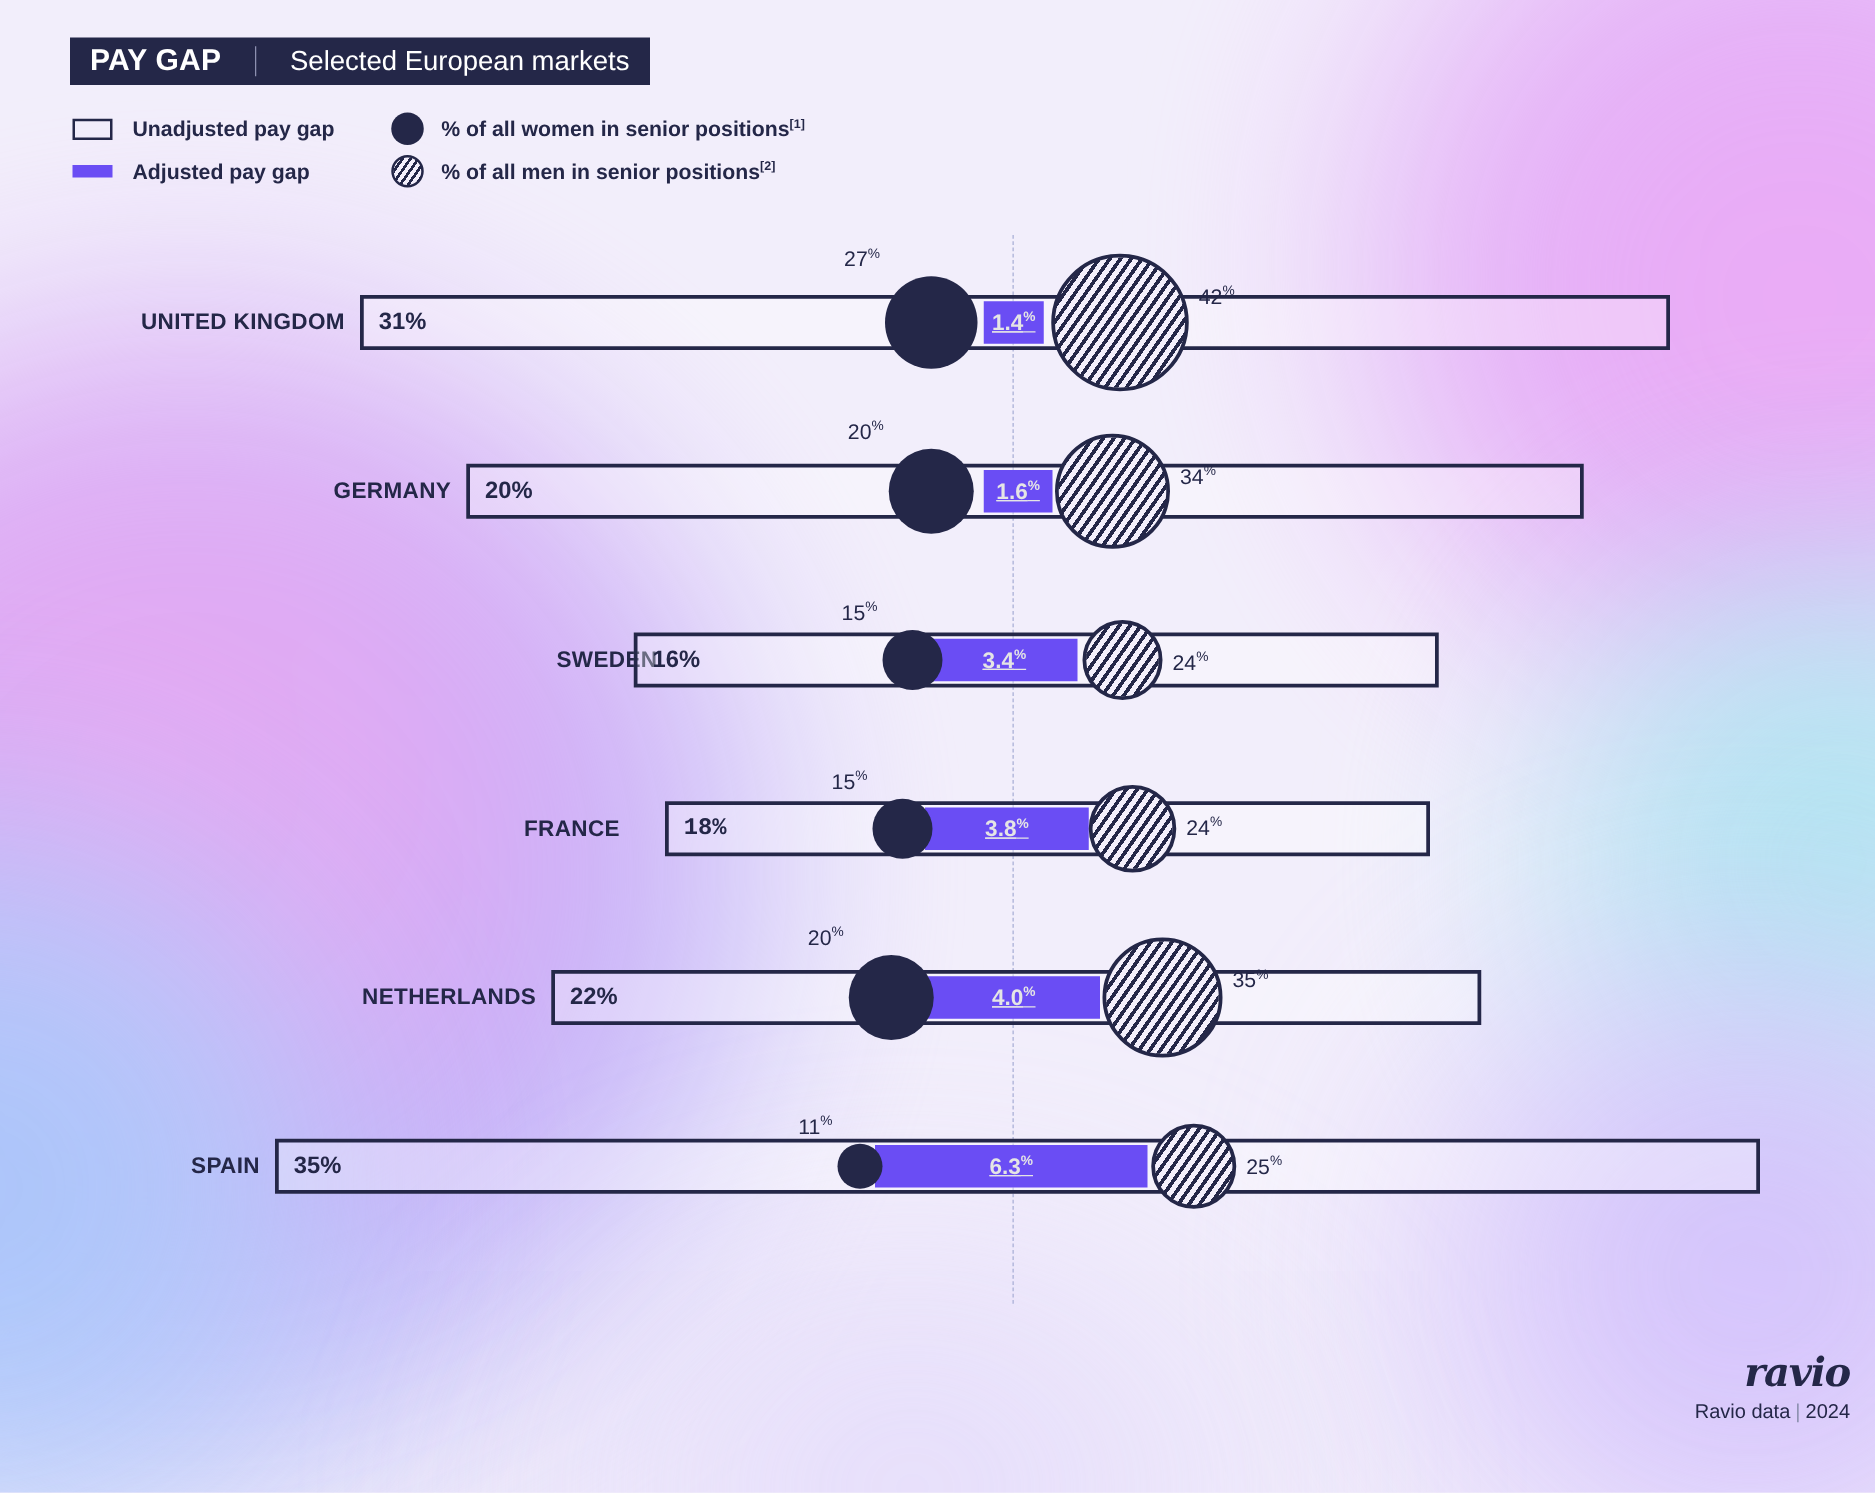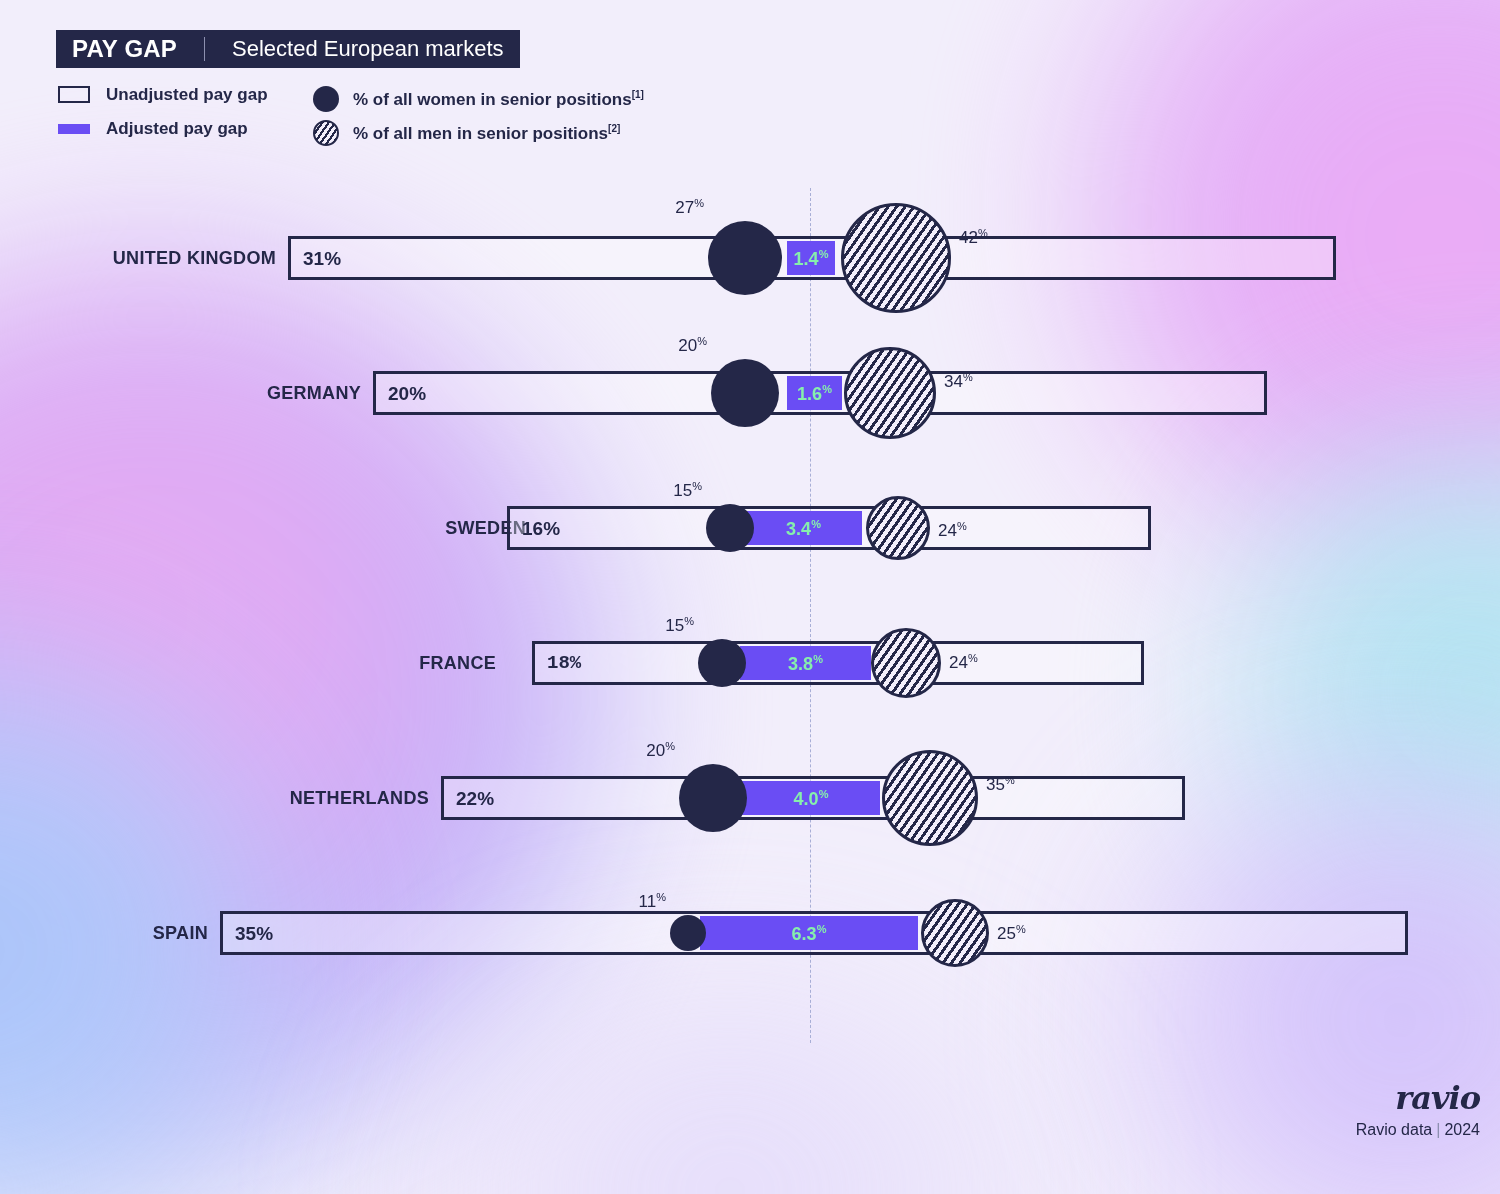--- a/index.html
+++ b/index.html
@@ -52,21 +52,21 @@
     display:flex;align-items:center;gap:15px;
     padding:0 16px 0 16px;
     box-sizing:border-box;
   }
   .title-main{font-size:24px;font-weight:bold;letter-spacing:.2px;line-height:1;}
   .title-div{display:inline-block;width:1px;height:24px;background:#8d90b0;margin:0 12px;}
   .title-sub{font-size:22px;font-weight:normal;line-height:1;}
 
   
   .legend{position:absolute;left:58px;top:86px;width:760px;}
-  .legend-row{display:flex;align-items:flex-start;height:34px;}
+  .legend-row{display:flex;align-items:center;height:34px;}
   .legend-item{display:flex;align-items:center;}
   .legend-item.col1{width:255px;}
   .legend-label{font-size:17px;font-weight:bold;color:#242748;line-height:1;}
   .legend-label sup{font-size:10px;font-weight:bold;vertical-align:super;}
   .sw-unadj{width:32px;height:17px;border:2.5px solid #242748;background:transparent;margin-right:16px;box-sizing:border-box;}
   .sw-adj{width:32px;height:10px;background:#6a4df4;margin-right:16px;margin-left:0;}
   .sw-wom{width:26px;height:26px;border-radius:50%;background:#242748;margin-right:14px;}
   .sw-men{width:26px;height:26px;border-radius:50%;margin-right:14px;
     background:
       repeating-linear-gradient(125deg,#242748 0 2.2px,#f3effb 2.2px 5.2px);
@@ -92,21 +92,21 @@
   .bar-val{
     position:absolute;left:12px;top:50%;transform:translateY(-50%);
     font-size:19px;font-weight:bold;color:#242748;line-height:1;
   }
   .adjbar{
     position:absolute;top:50%;transform:translateY(-50%);
     height:34px;background:#6a4df4;
     display:flex;align-items:center;justify-content:center;
     z-index:4;box-sizing:border-box;
   }
-  .adjbar span{color:#86efac;font-size:18px;font-weight:bold;line-height:1;white-space:nowrap;}
+  .adjbar span{color:#e5e5e5;font-size:18px;font-weight:bold;line-height:1;white-space:nowrap;text-decoration:underline;}
   .adjbar span sup{font-size:11px;vertical-align:super;}
   .dot-women{
     position:absolute;top:50%;transform:translate(-50%,-50%);
     border-radius:50%;background:#242748;z-index:5;
   }
   .dot-men{
     position:absolute;top:50%;transform:translate(-50%,-50%);
     border-radius:50%;z-index:6;
     background:repeating-linear-gradient(125deg,#242748 0 3px,#f3effb 3px 7px);
     border:3px solid #242748;box-sizing:border-box;

